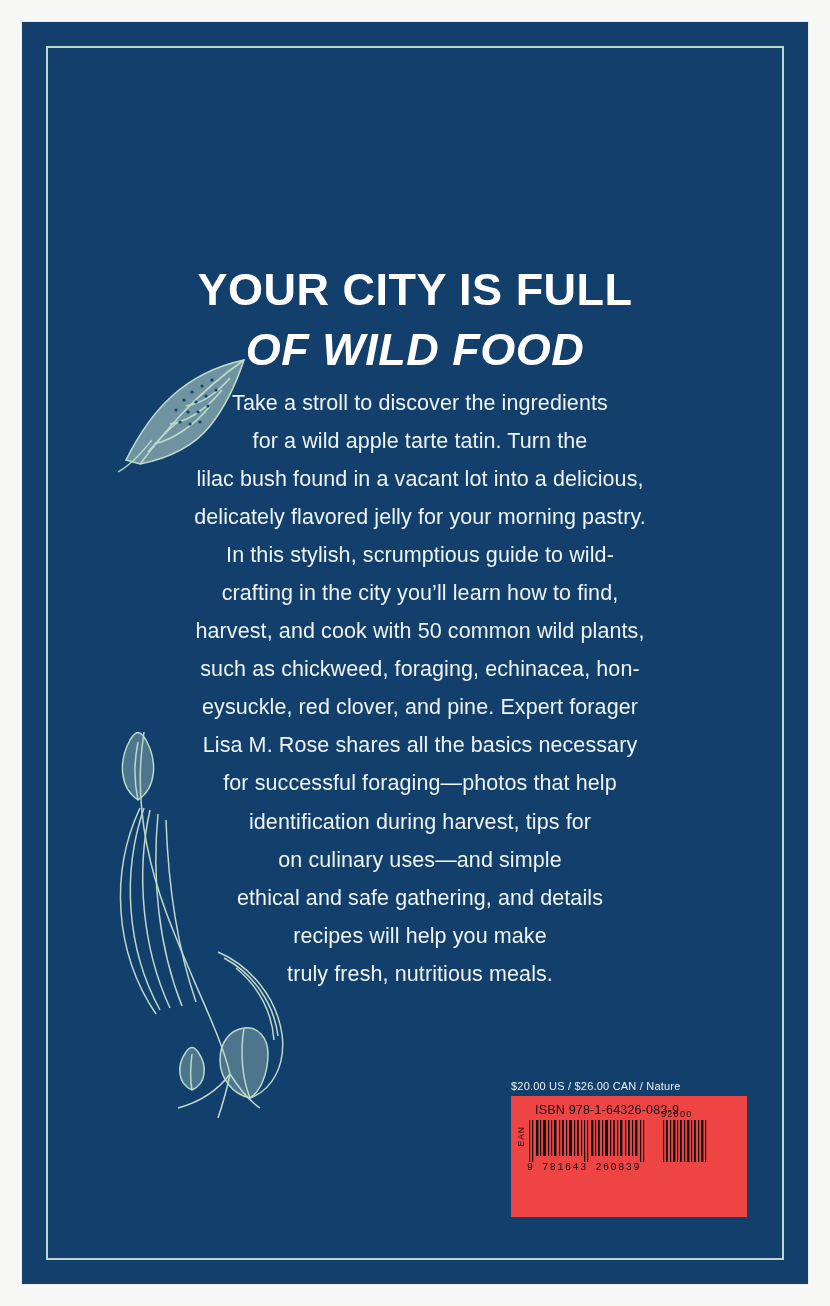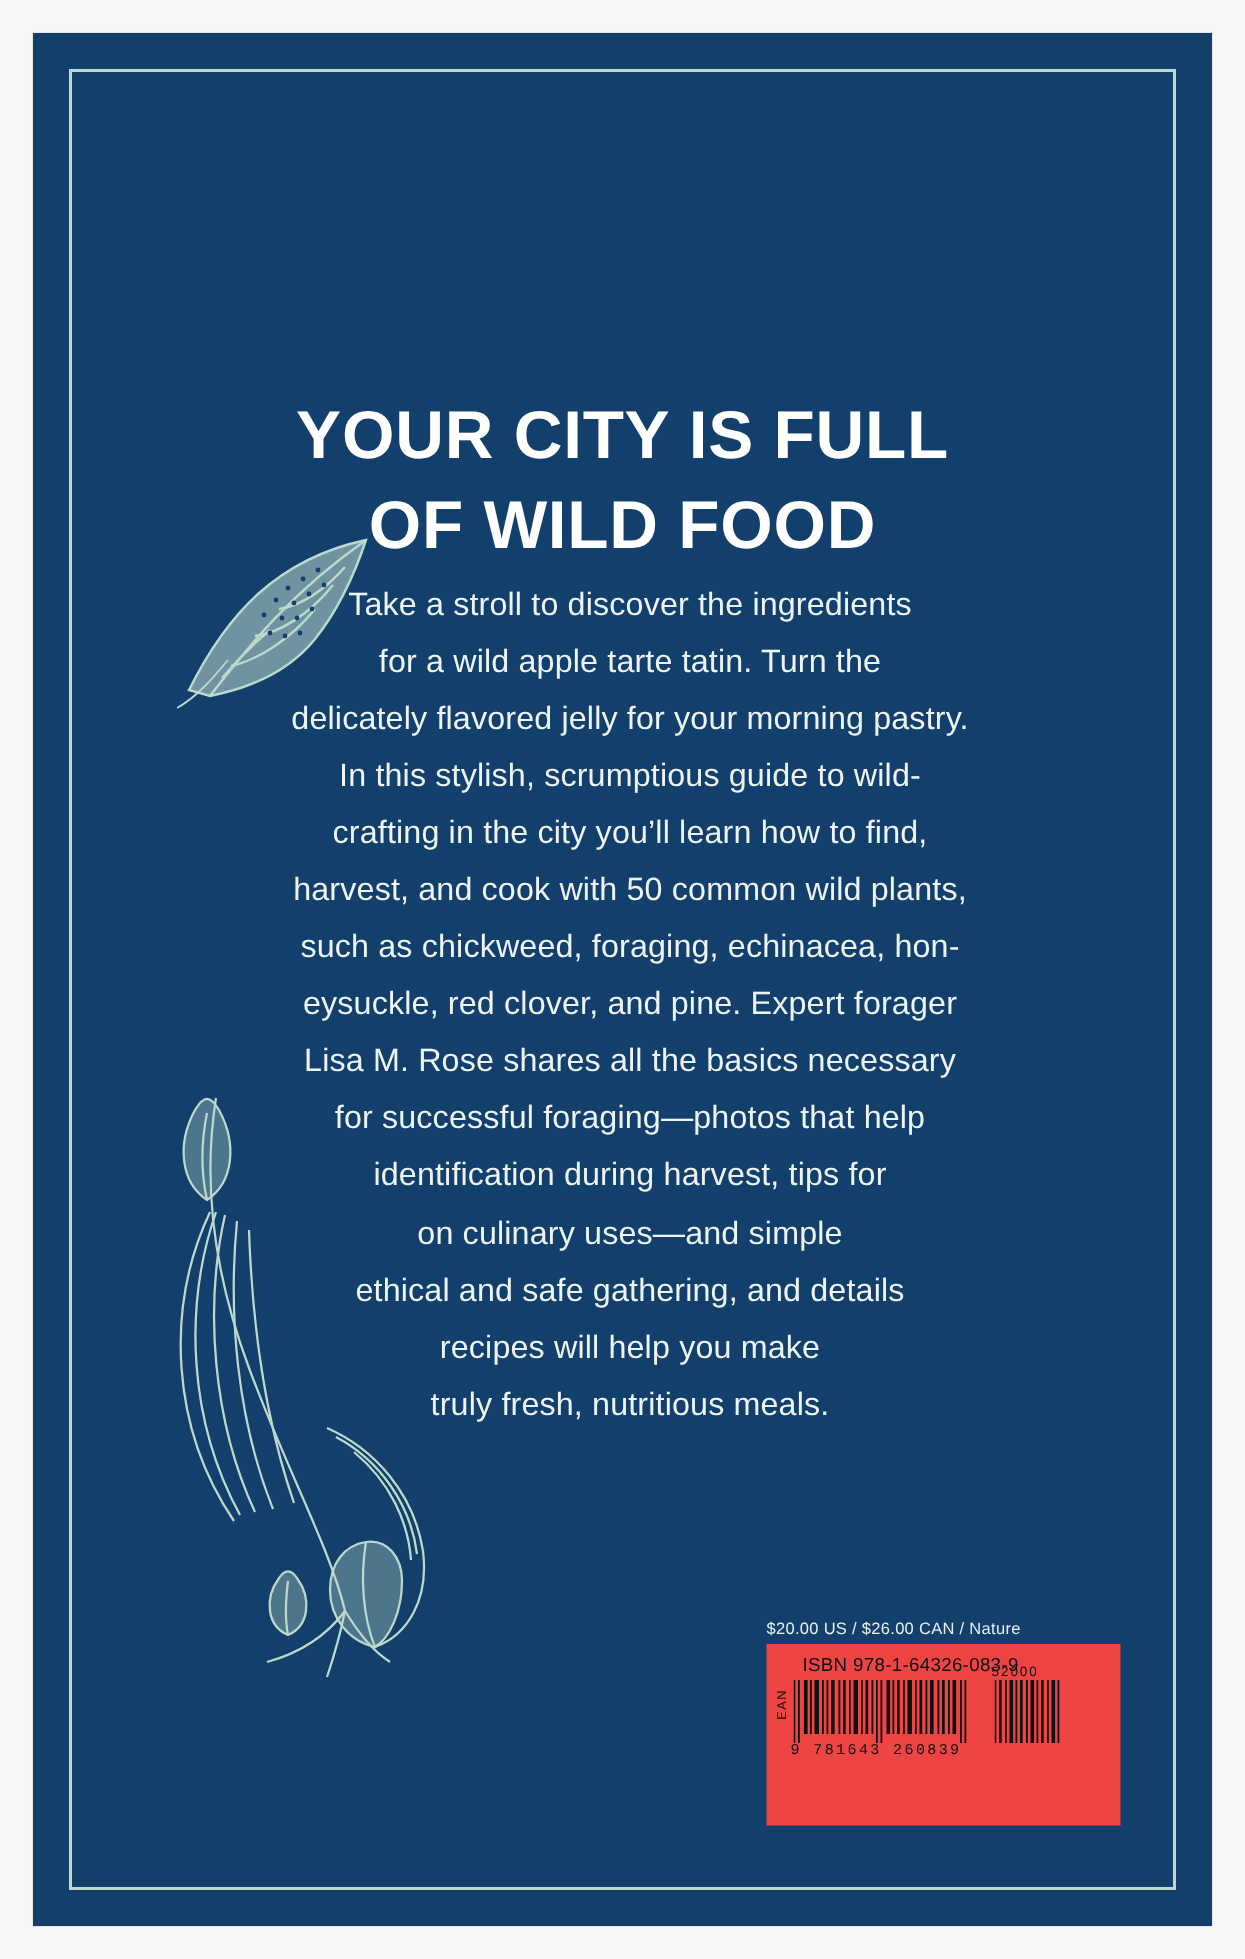--- a/index.html
+++ b/index.html
@@ -44,21 +44,21 @@
     right: 0;
     top: 208px;
     text-align: center;
     color: #ffffff;
     font-size: 45px;
     line-height: 1.32;
     font-weight: bold;
     letter-spacing: 0.5px;
   }
   .headline .l1 { display: block; }
-  .headline .l2 { display: block; }
+  .headline .l2 { display: block; font-style: italic; }
 
   
   .blurb {
     position: absolute;
     left: 108px;
     width: 580px;
     top: 362px;
     color: #eef4f2;
     font-size: 21.5px;
     line-height: 1.77;
@@ -224,20 +224,21 @@
     </div>
 
     <h1 class="headline">
       <span class="l1">YOUR CITY IS FULL</span>
       <span class="l2">OF WILD FOOD</span>
     </h1>
 
     <div class="blurb">
       <span class="ln">Take a stroll to discover the ingredients</span>
       <span class="ln">for a wild apple tarte tatin. Turn the</span>
+      <span class="ln">lilac bush found in a vacant lot into a delicious,</span>
       <span class="ln">delicately flavored jelly for your morning pastry.</span>
       <span class="ln">In this stylish, scrumptious guide to wild-</span>
       <span class="ln">crafting in the city you’ll learn how to find,</span>
       <span class="ln">harvest, and cook with 50 common wild plants,</span>
       <span class="ln">such as chickweed, foraging, echinacea, hon-</span>
       <span class="ln">eysuckle, red clover, and pine. Expert forager</span>
       <span class="ln">Lisa M. Rose shares all the basics necessary</span>
       <span class="ln">for successful foraging—photos that help</span>
       <span class="ln">identification during harvest, tips for</span>
       <span class="ln">on culinary uses—and simple</span>

